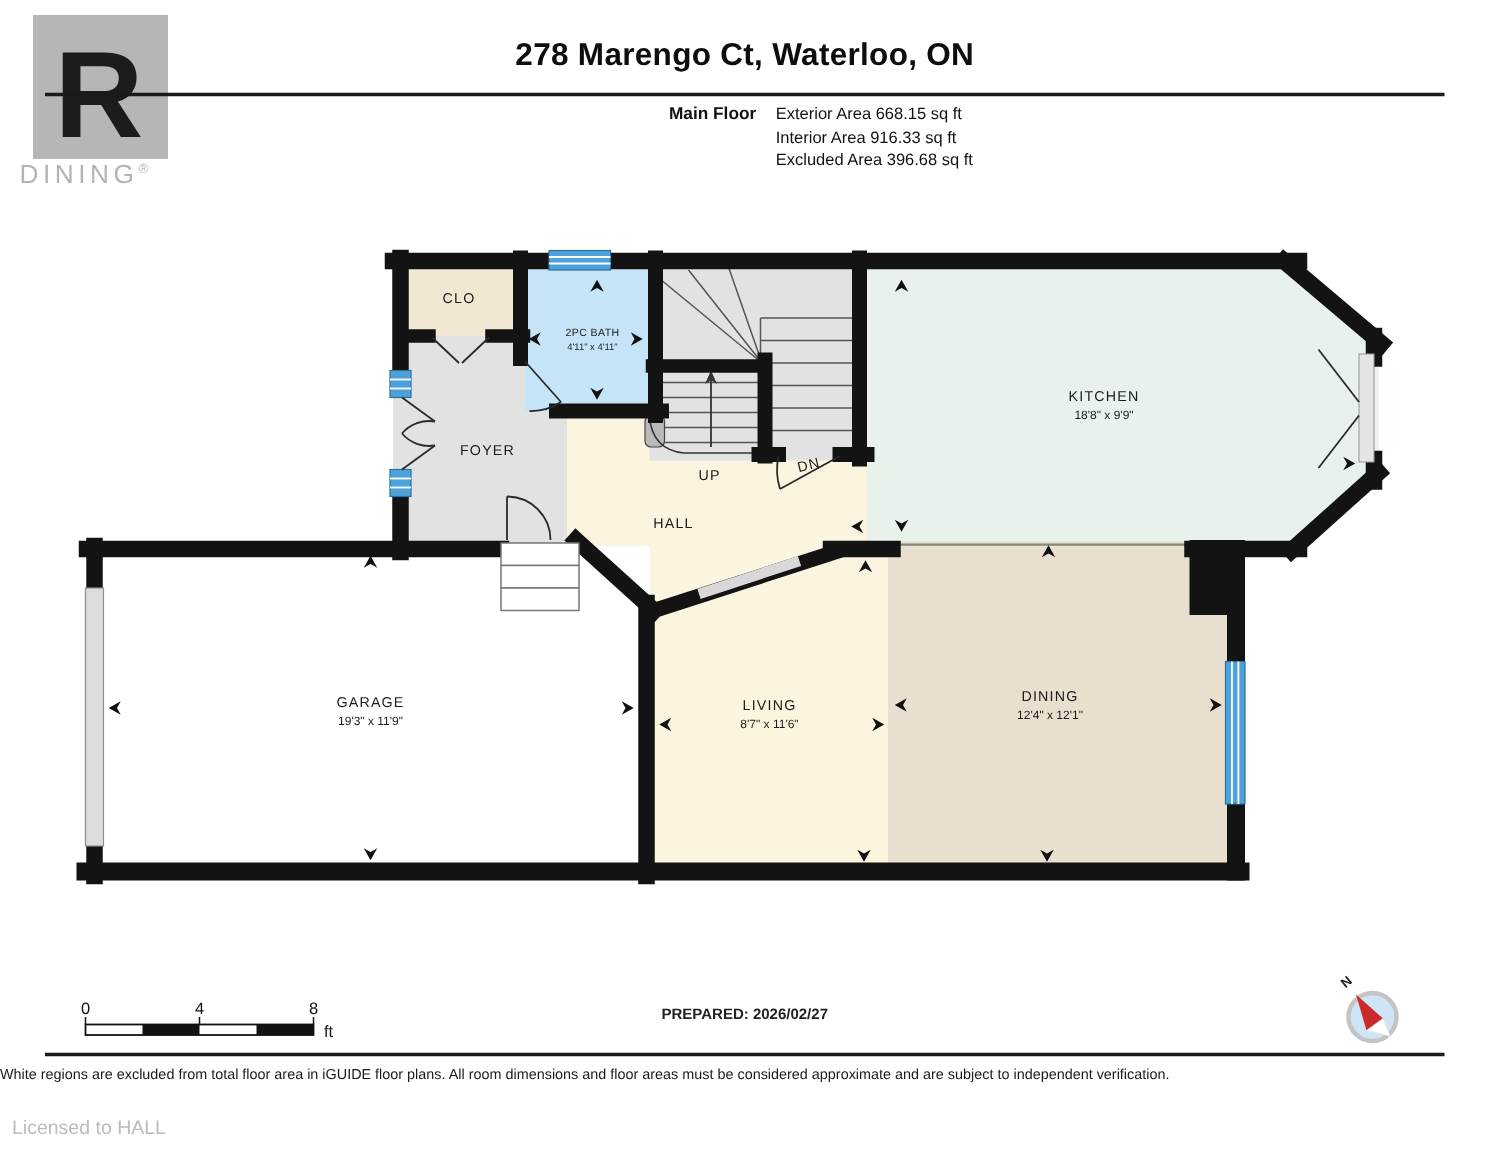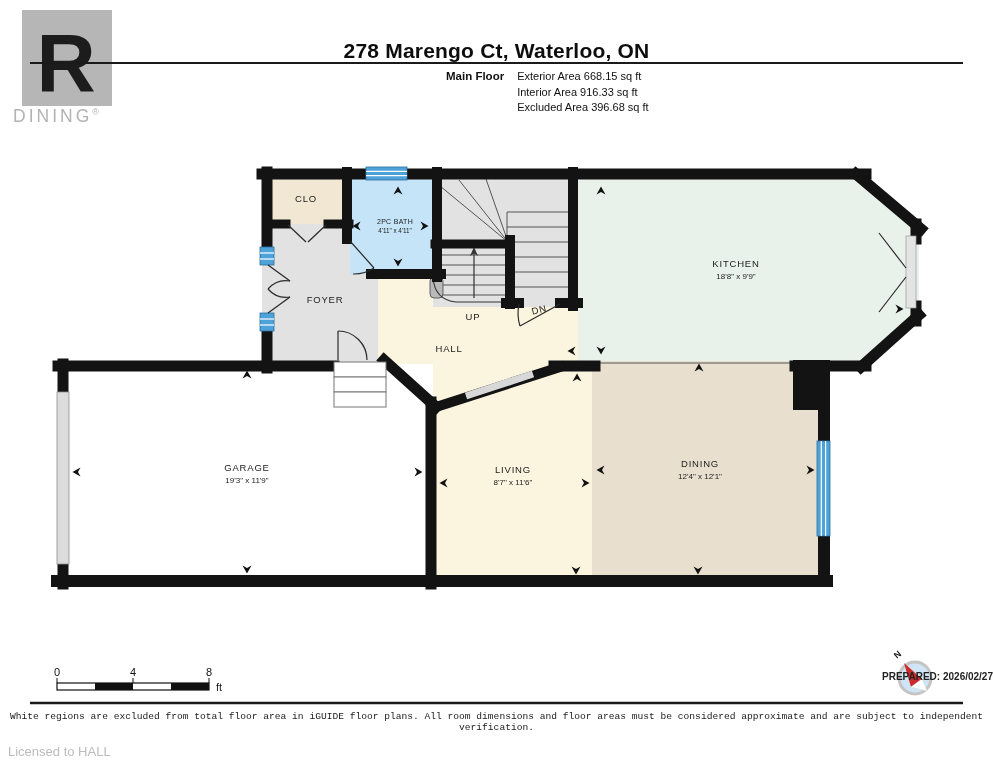--- a/index.html
+++ b/index.html
@@ -1,31 +1,31 @@
 <!DOCTYPE html>
 <html><head>
 <meta charset="utf-8">
 <style>
   html,body{margin:0;padding:0;background:#fff;}
   .page{position:relative;width:993px;height:768px;background:#ffffff;overflow:hidden;
         font-family:"Liberation Sans",sans-serif;}
   .plan-svg{position:absolute;top:0;left:0;width:993px;height:768px;}
-  .hdr-title{position:absolute;top:39px;left:0;right:0;text-align:center;
+  .hdr-title{position:absolute;top:25px;left:0;right:0;text-align:center;
              font-size:21px;font-weight:bold;color:#0d0d0d;letter-spacing:.2px;}
   .hdr-sub{position:absolute;top:69px;left:446px;display:flex;gap:13px;}
   .hdr-floor{font-size:11.5px;font-weight:bold;color:#111;line-height:15.5px;}
   .hdr-areas{font-size:11px;color:#111;}
   .hdr-areas div{line-height:15.5px;}
   .logo-text{position:absolute;top:106px;left:13px;font-size:17.5px;color:#b3b3b3;
              letter-spacing:3px;font-weight:400;}
   .logo-text sup{font-size:9px;letter-spacing:0;}
-  .prepared{position:absolute;top:671px;left:0;right:0;text-align:right;
+  .prepared{position:absolute;top:671px;left:0;right:0;text-align:center;
             font-size:10px;font-weight:600;color:#222;}
-  .disclaimer{position:absolute;top:711px;left:0;right:0;text-align:center;
-              font-size:9.6px;color:#1a1a1a;font-family:Liberation Mono, monospace;}
+  .disclaimer{position:absolute;top:711px;left:0;right:0;
+              font-size:9.6px;color:#1a1a1a;}
   .license{position:absolute;top:744px;left:8px;font-size:13px;color:#bcbcbc;}
   
   .wall{stroke:#131313;fill:none;}
   .w11{stroke-width:11;stroke-linecap:square;}
   .w12{stroke-width:12;stroke-linecap:square;}
   .w10{stroke-width:10;stroke-linecap:square;}
   .w9{stroke-width:9;stroke-linecap:square;}
   .tread{stroke:#555;stroke-width:1;fill:none;}
   .doorline{stroke:#2a2a2a;stroke-width:1.2;fill:none;}
   .arrow{fill:#111;}

